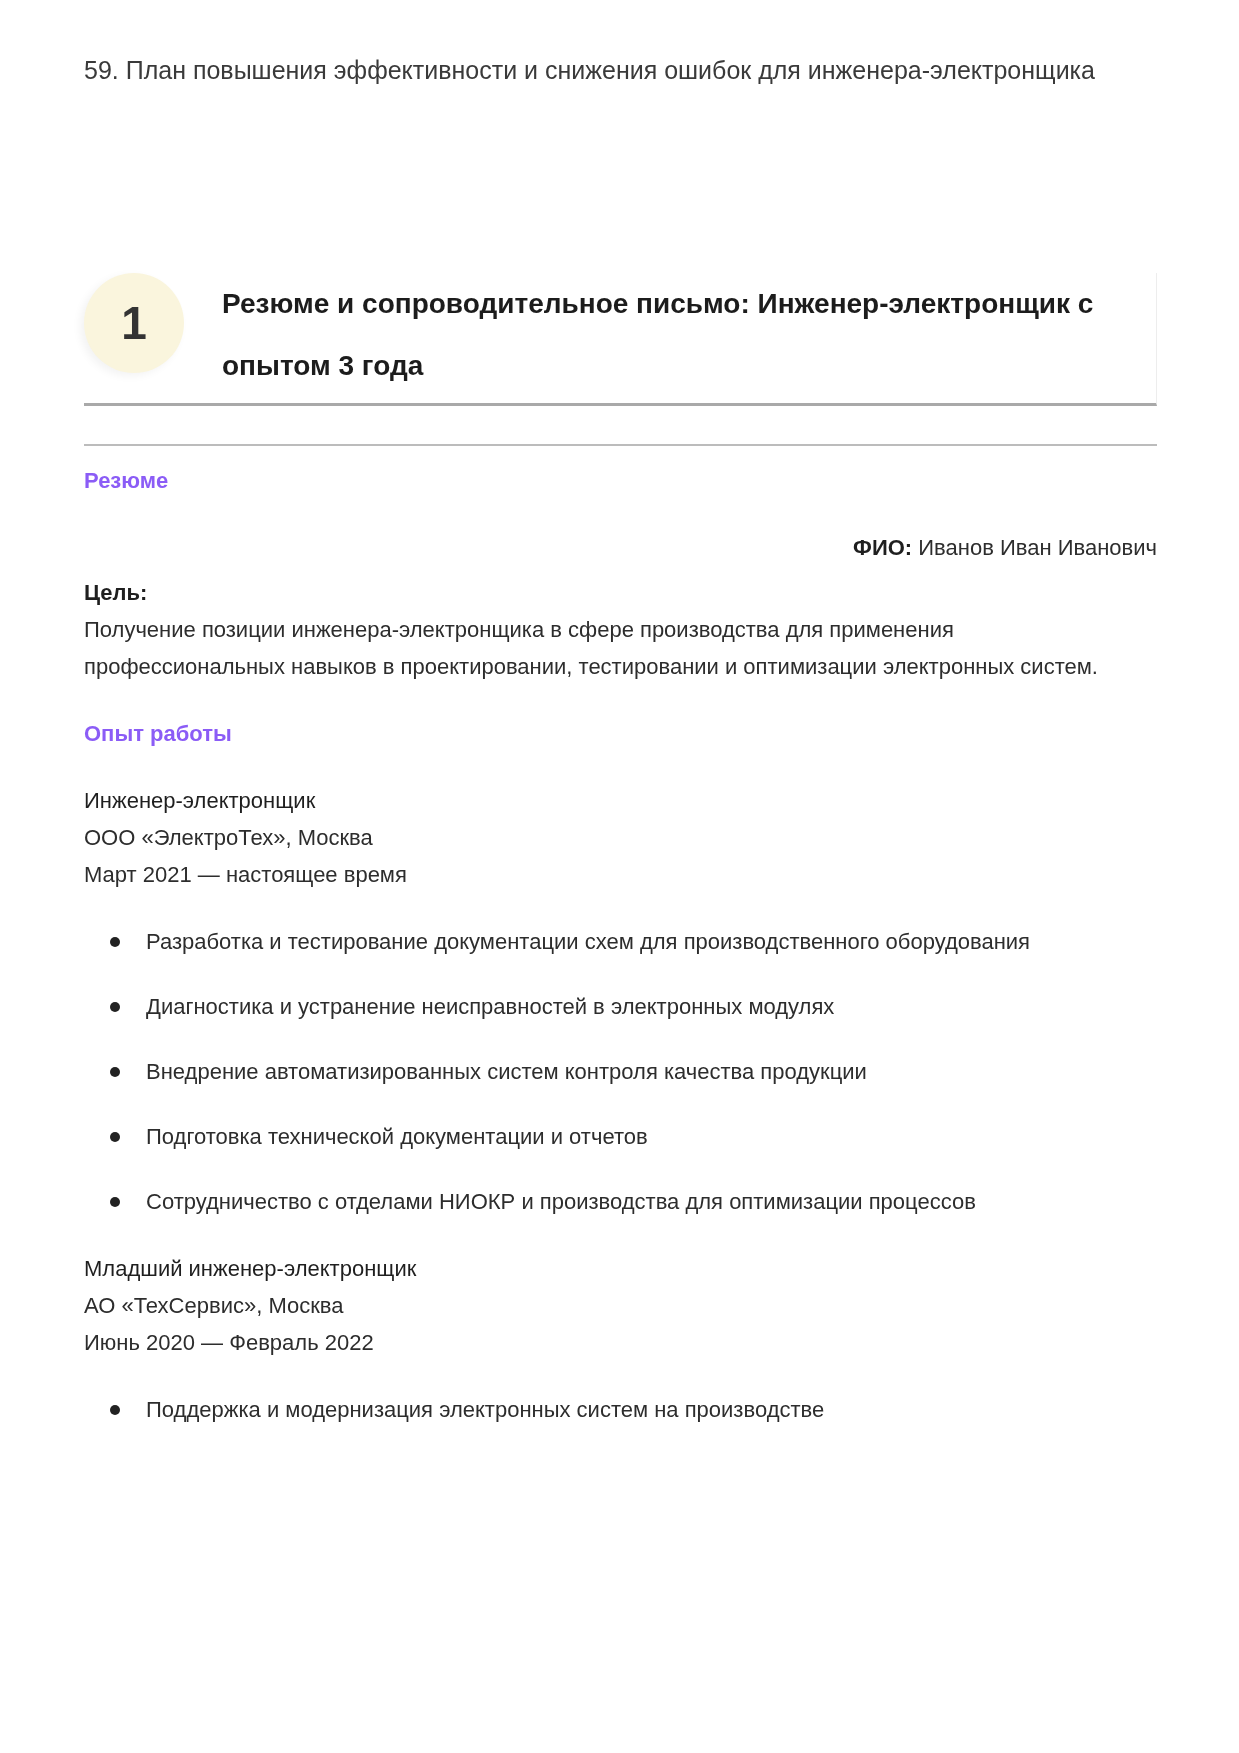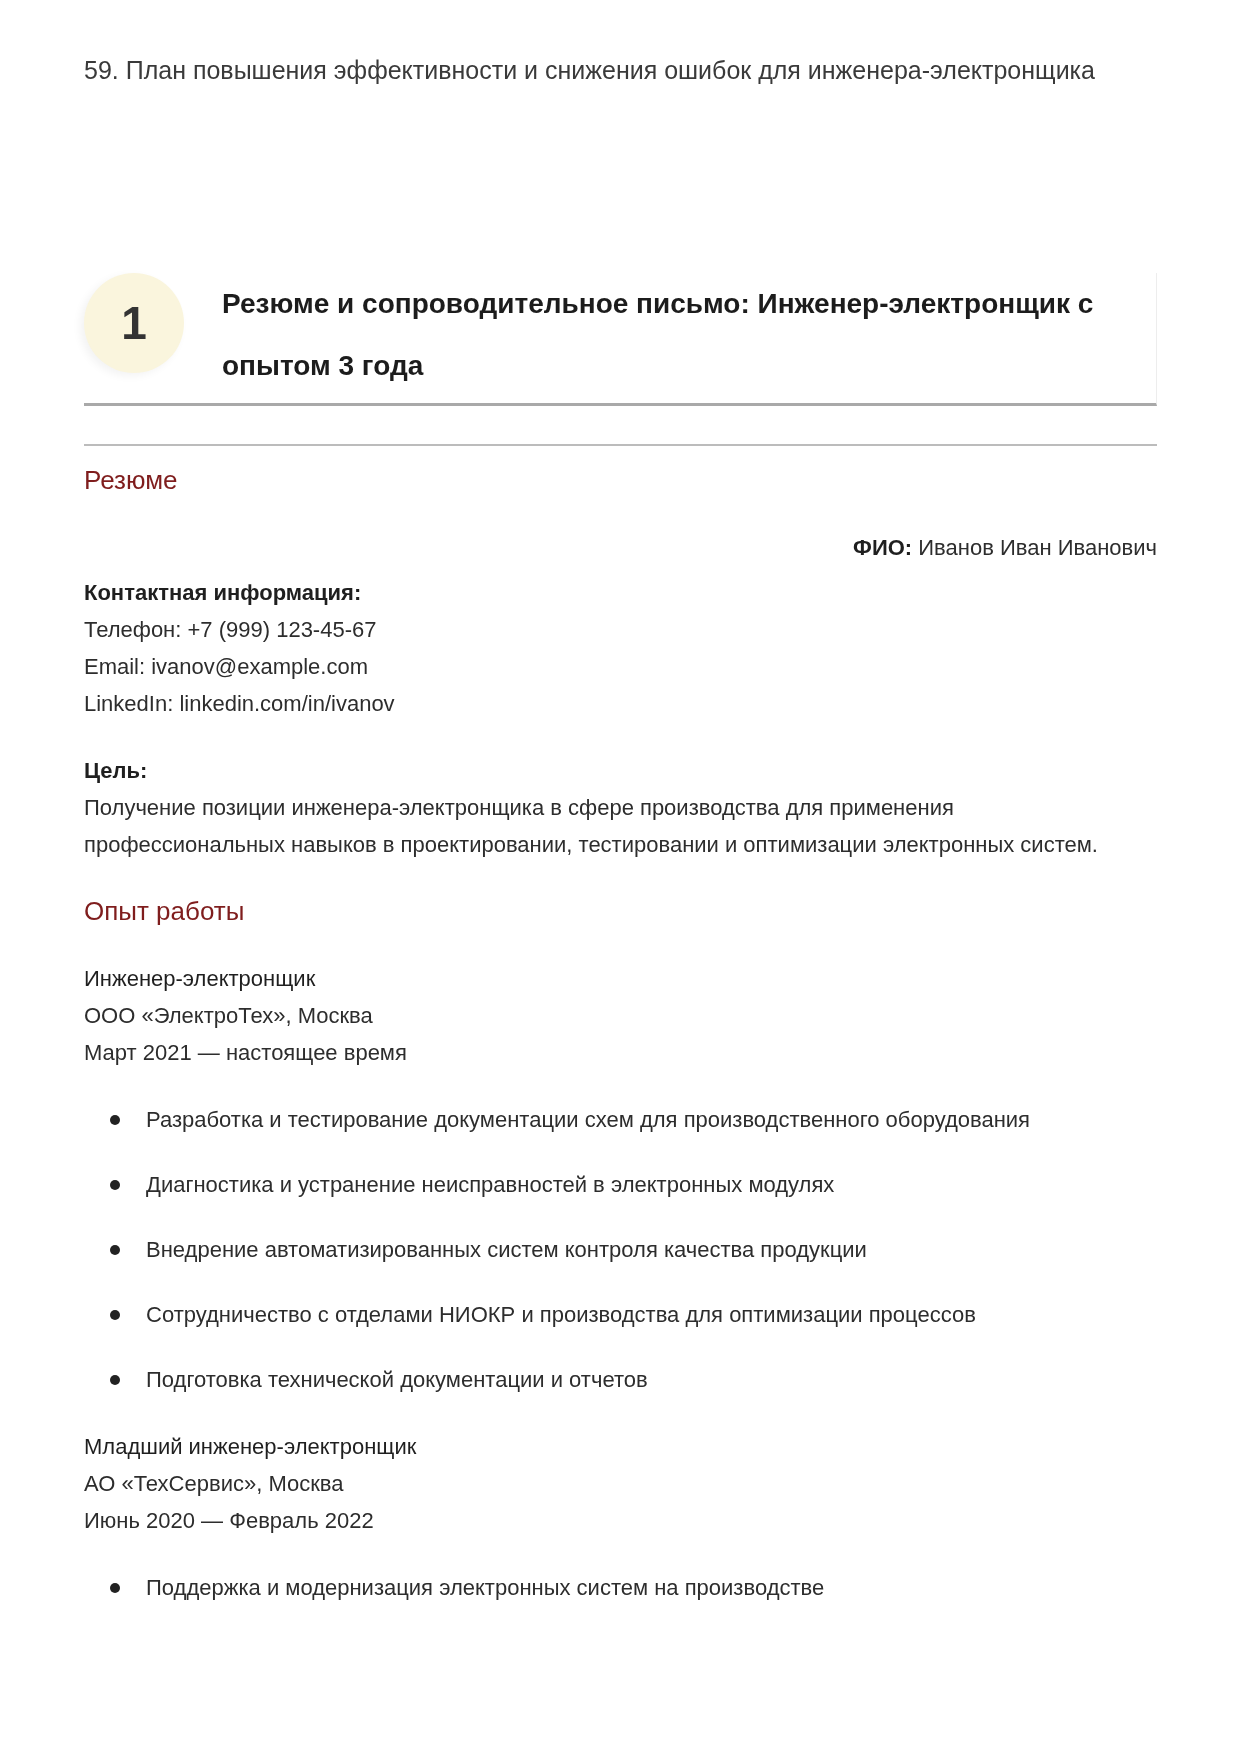--- a/index.html
+++ b/index.html
@@ -58,24 +58,24 @@
     line-height: 62px;
     font-weight: 700;
     color: #1c1c1c;
   }
   .rule {
     border: none;
     border-top: 2px solid #bcbcbc;
     margin: 38px 0 16px 0;
   }
   .sec-heading {
-    font-size: 26px;
+    font-size: 22px;
     line-height: 37px;
-    font-weight: 400;
-    color: #7f1d1d;
+    font-weight: 700;
+    color: #8b5cf6;
     margin: 10px 0 30px 0;
   }
   .para {
     margin: 0 0 30px 0;
   }
   .para-fio {
     margin-bottom: 8px;
     text-align: right;
   }
   .blabel {
@@ -126,46 +126,40 @@
     </div>
     <h1 class="doc-title">Резюме и сопроводительное письмо: Инженер-электронщик с опытом 3 года</h1>
   </div>
 
   <hr class="rule">
 
   <h3 class="sec-heading">Резюме</h3>
 
   <p class="para para-fio"><span class="blabel">ФИО:</span> <span>Иванов Иван Иванович</span></p>
 
-  <p class="para">
-    <span class="blabel block">Контактная информация:</span>
-    <span class="block">Телефон: +7 (999) 123-45-67</span>
-    <span class="block">Email: ivanov@example.com</span>
-    <span class="block">LinkedIn: linkedin.com/in/ivanov</span>
-  </p>
 
   <p class="para">
     <span class="blabel block">Цель:</span>
     <span>Получение позиции инженера-электронщика в сфере производства для применения профессиональных навыков в проектировании, тестировании и оптимизации электронных систем.</span>
   </p>
 
   <h3 class="sec-heading">Опыт работы</h3>
 
   <p class="para">
     <span class="job-title">Инженер-электронщик</span>
     <span class="block">ООО «ЭлектроТех», Москва</span>
     <span class="block">Март 2021 — настоящее время</span>
   </p>
 
   <ul class="bullets">
     <li><span class="dot"></span><span>Разработка и тестирование документации схем для производственного оборудования</span></li>
     <li><span class="dot"></span><span>Диагностика и устранение неисправностей в электронных модулях</span></li>
     <li><span class="dot"></span><span>Внедрение автоматизированных систем контроля качества продукции</span></li>
+    <li><span class="dot"></span><span>Подготовка технической документации и отчетов</span></li>
     <li><span class="dot"></span><span>Сотрудничество с отделами НИОКР и производства для оптимизации процессов</span></li>
-    <li><span class="dot"></span><span>Подготовка технической документации и отчетов</span></li>
   </ul>
 
   <p class="para">
     <span class="job-title">Младший инженер-электронщик</span>
     <span class="block">АО «ТехСервис», Москва</span>
     <span class="block">Июнь 2020 — Февраль 2022</span>
   </p>
 
   <ul class="bullets">
     <li><span class="dot"></span><span>Поддержка и модернизация электронных систем на производстве</span></li>

